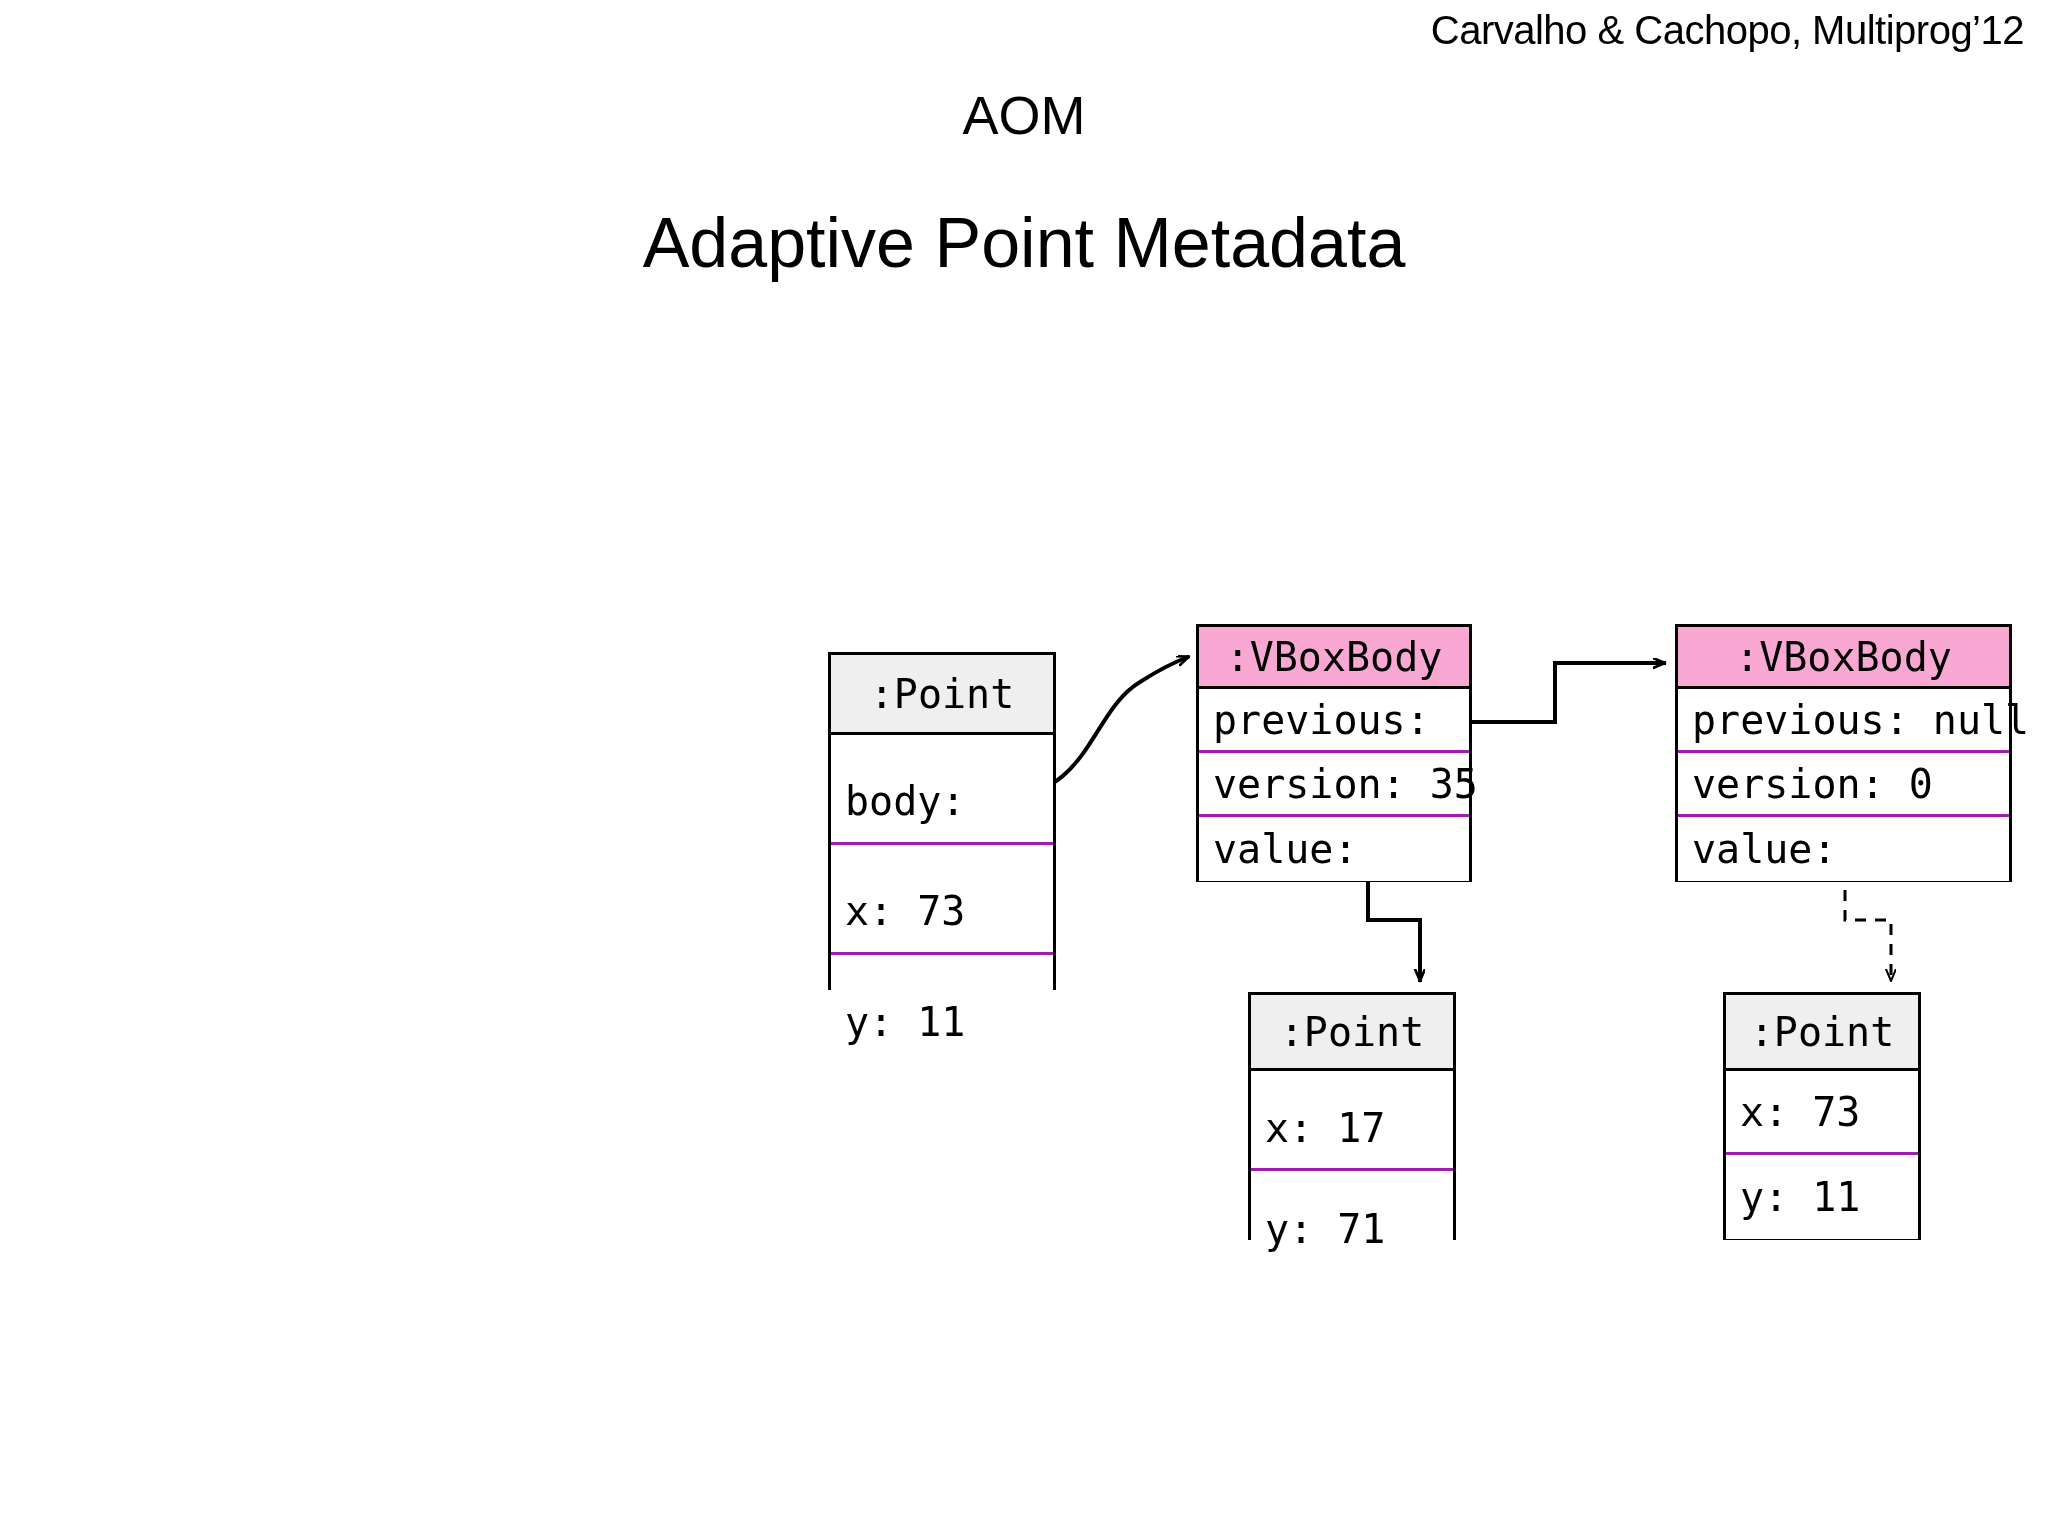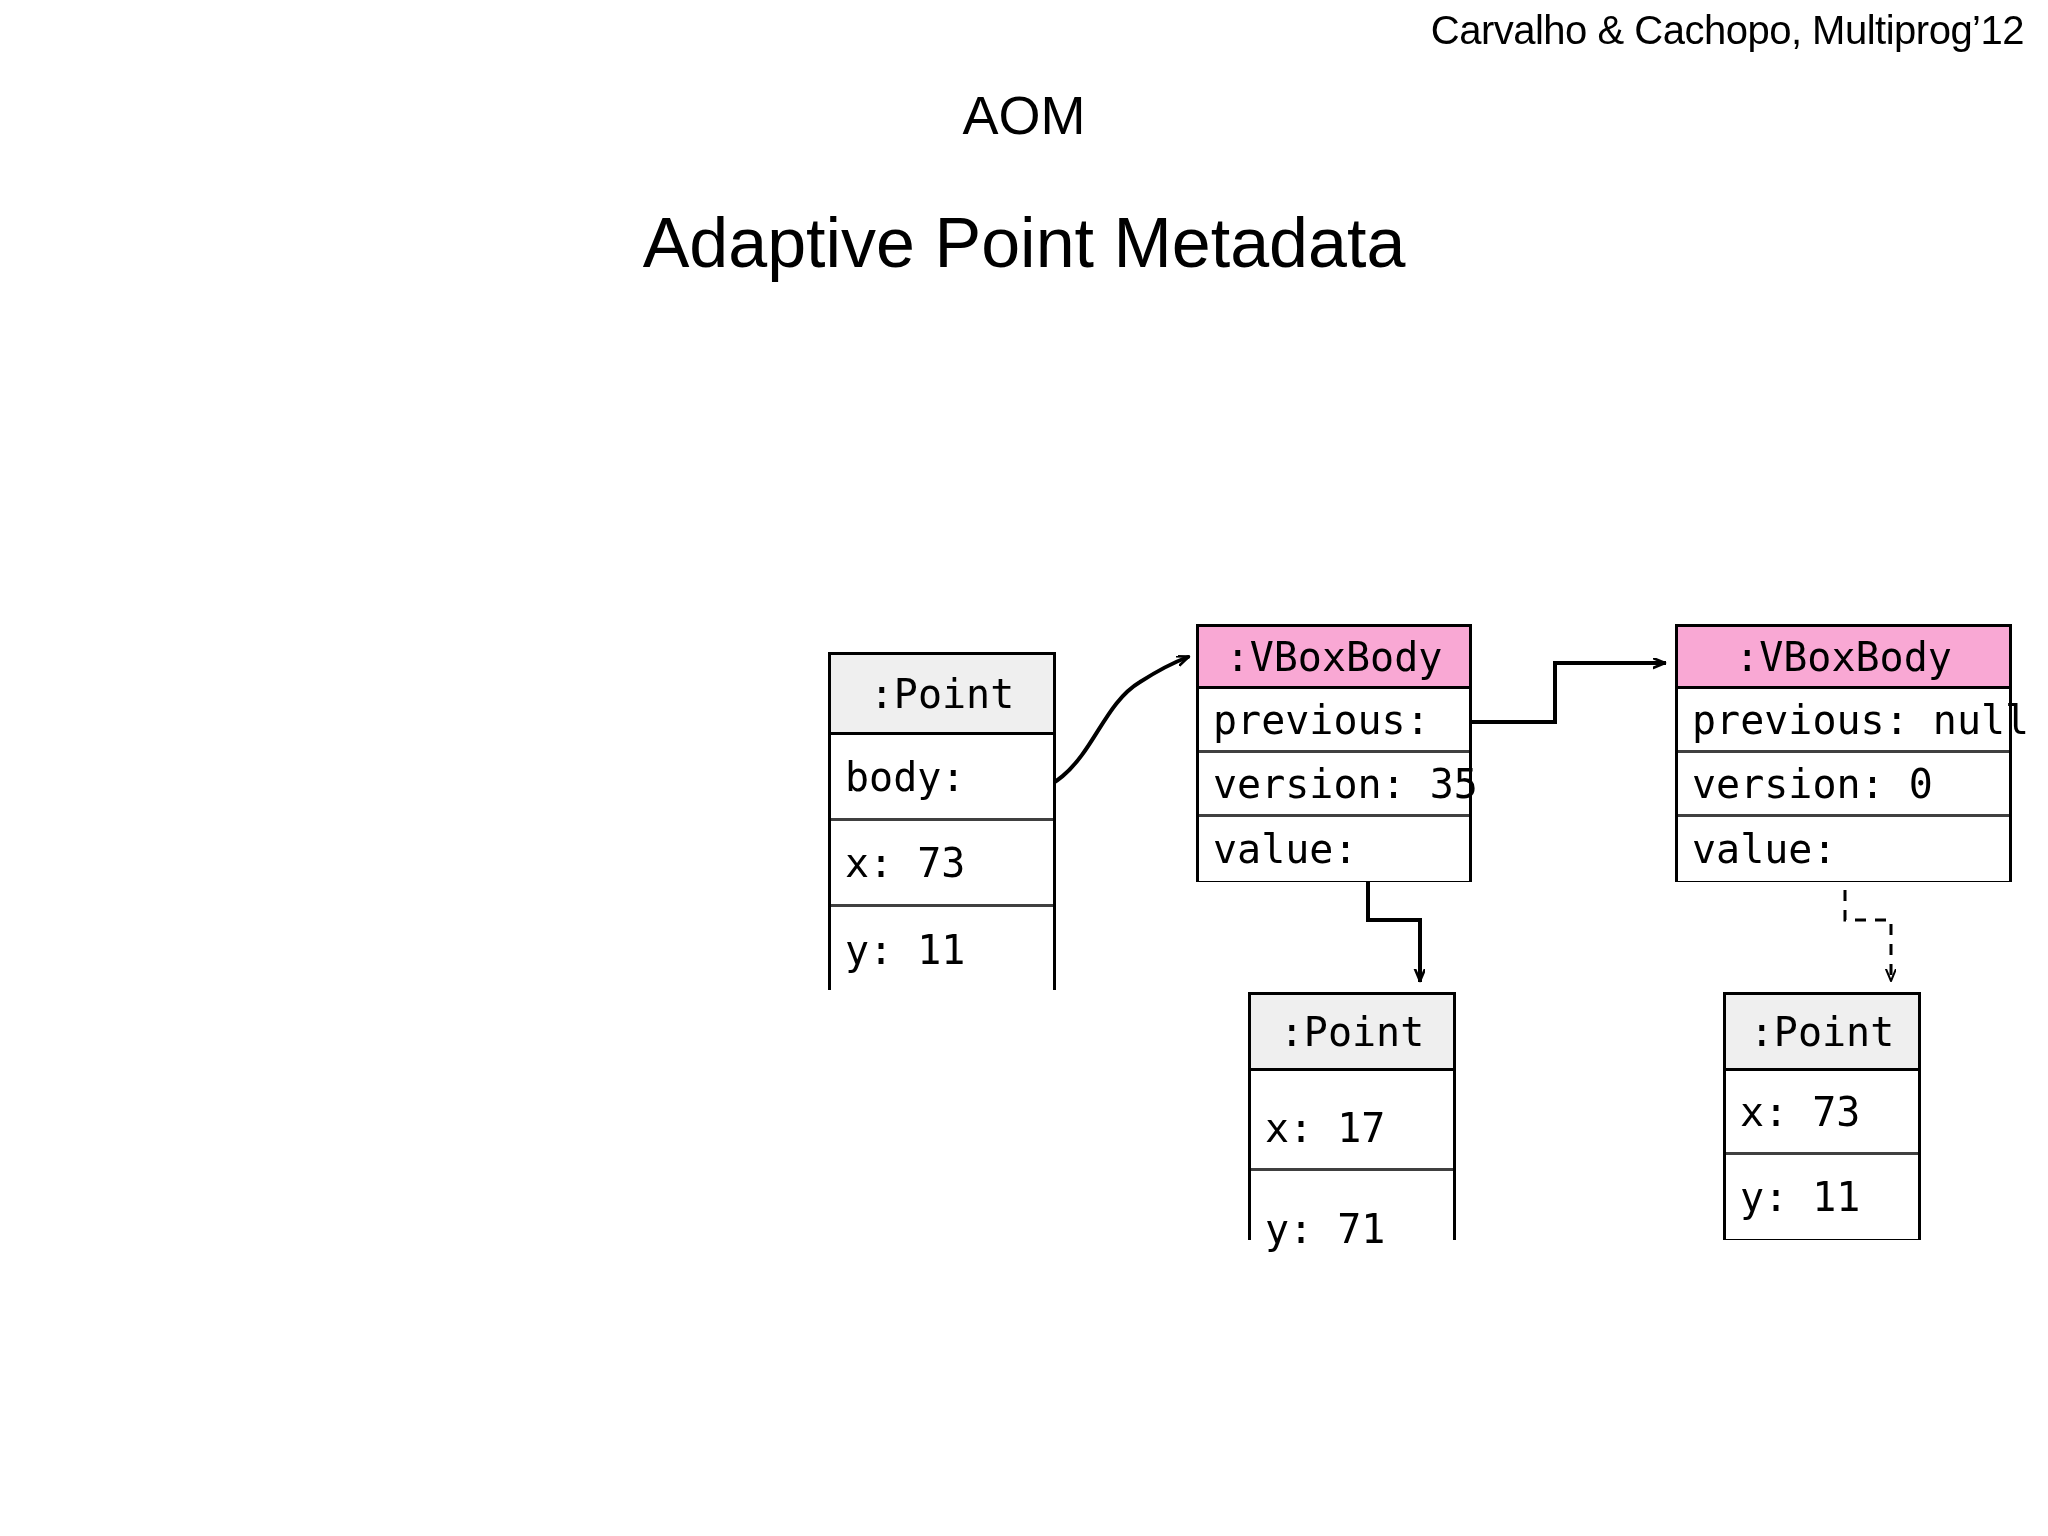--- a/index.html
+++ b/index.html
@@ -84,35 +84,35 @@
     line-height: 1;
     display: flex;
     align-items: center;
     justify-content: center;
     white-space: nowrap;
   }
   .obj-header.shaded { background: #efefef; }
   .obj-header.plain  { background: #f9a8d4; }
   .obj-row {
     box-sizing: border-box;
-    border-bottom: 3px solid #404040;
+    border-bottom: 3px solid #a21caf;
     background: #ffffff;
     font-size: 40px;
     line-height: 1;
     display: flex;
     align-items: center;
     padding-left: 14px;
     white-space: nowrap;
   }
   .obj-row.last { border-bottom: none; }
 
   
   #box-point-main        { left: 828px;  top: 640px;  width: 228px; height: 338px; }
   #box-point-main .obj-header { height: 80px; }
-  #box-point-main .obj-row    { height: 86px; }
+  #box-point-main .obj-row    { height: 86px; margin-top: 24px; }
 
   
   #box-vbox-1        { left: 1196px; top: 612px; width: 276px; height: 258px; }
   #box-vbox-1 .obj-header { height: 62px; }
   #box-vbox-1 .obj-row    { height: 64px; }
 
   
   #box-vbox-2        { left: 1675px; top: 612px; width: 337px; height: 258px; }
   #box-vbox-2 .obj-header { height: 62px; }
   #box-vbox-2 .obj-row    { height: 64px; }

